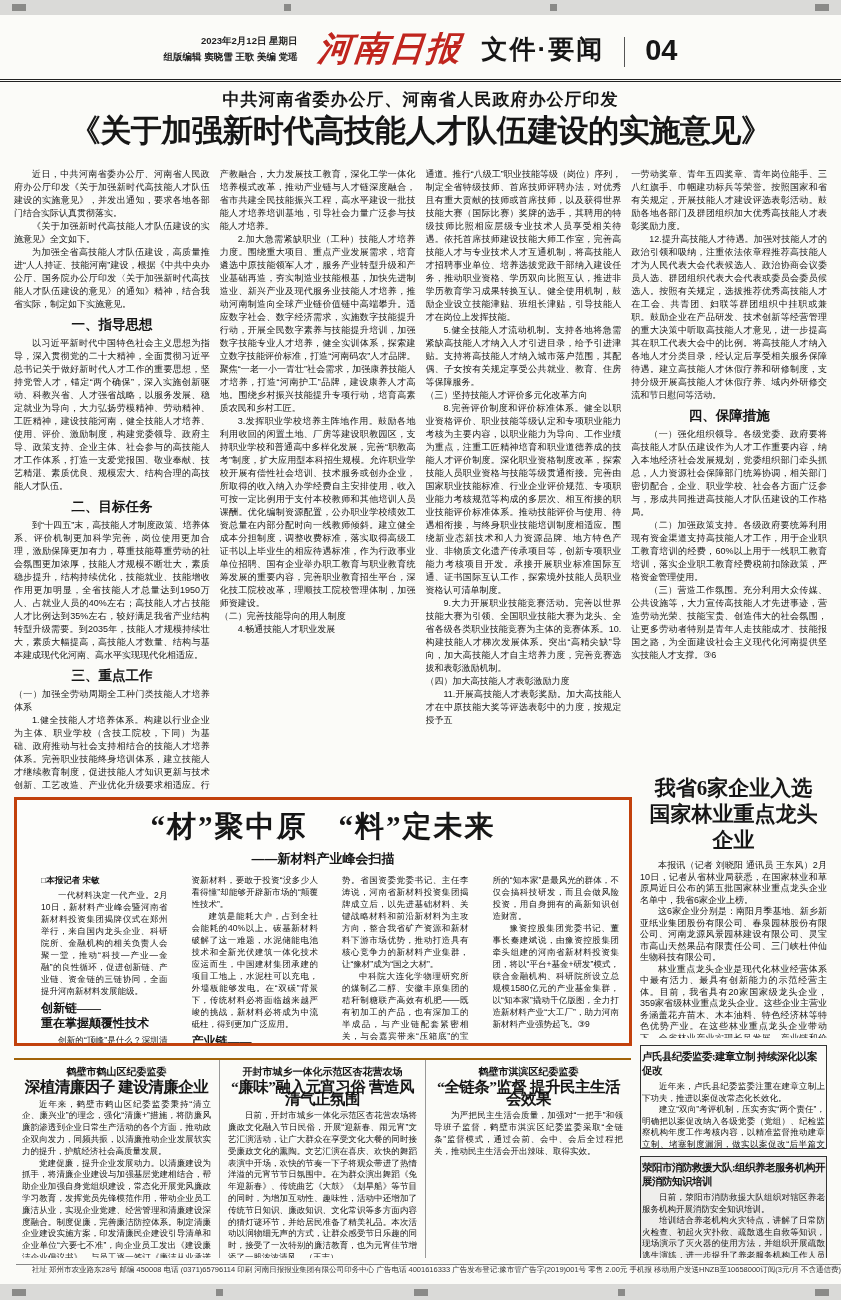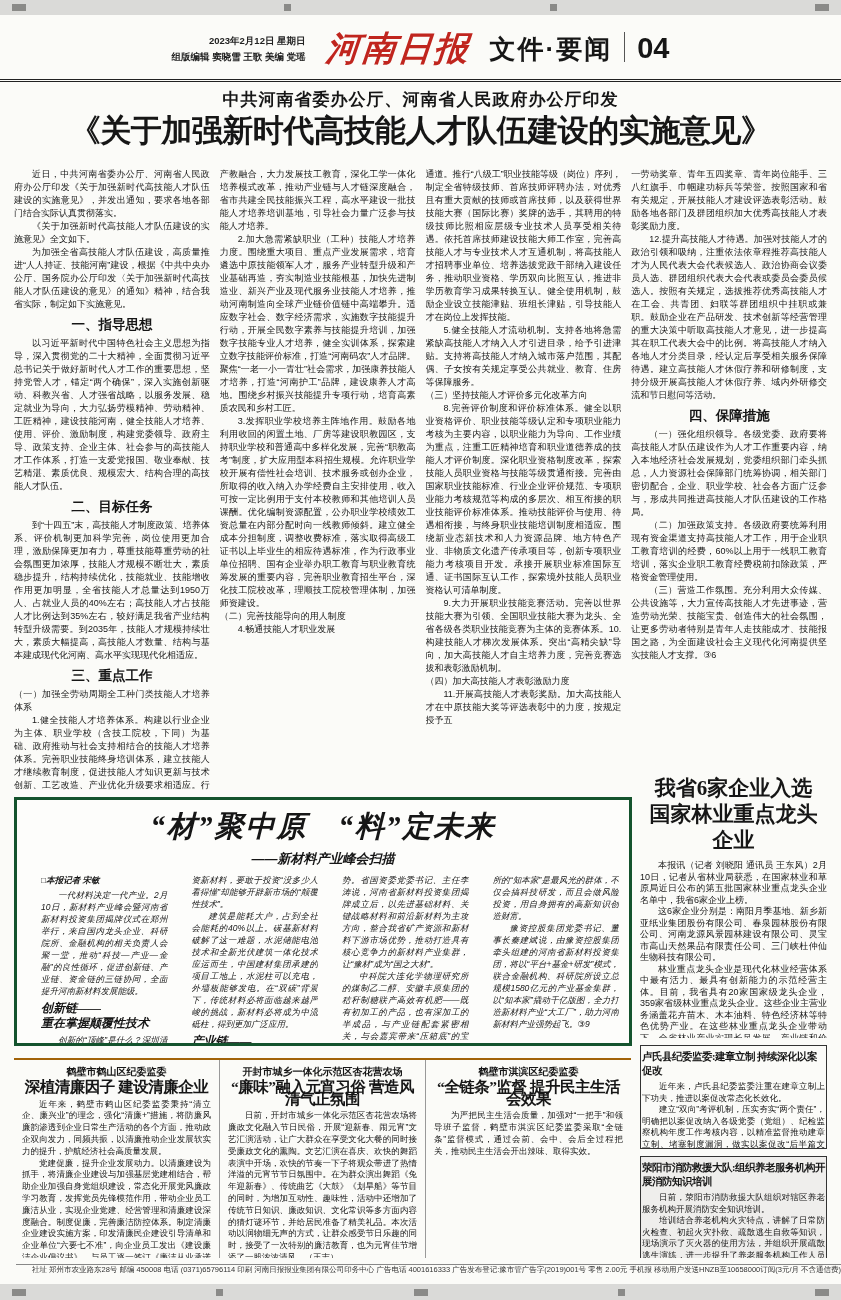--- a/index.html
+++ b/index.html
@@ -14,21 +14,21 @@
   .pmark{width:14px;height:7px;background:#8a8a88;}
   .pmark.sm{width:7px;}
 
   
   .hdr{position:absolute;top:22px;left:0;width:841px;height:54px;display:flex;
        align-items:center;justify-content:center;gap:20px;}
   .hdr-meta{font-size:9.5px;line-height:1.7;font-weight:bold;color:#222;text-align:right;}
   .masthead{font-size:34px;font-weight:bold;font-style:italic;color:#c0251e;
             font-family:"Liberation Serif","DejaVu Serif",serif;transform:skewX(-5deg);
             letter-spacing:2px;white-space:nowrap;}
-  .hdr-right{display:flex;align-items:flex-start;gap:12px;}
+  .hdr-right{display:flex;align-items:flex-end;gap:20px;}
   .sec-title{font-size:26px;font-weight:bold;letter-spacing:2px;}
   .sec-bar{width:1px;height:30px;background:#555;}
   .page-no{font-size:29px;font-weight:bold;}
   .hdr-rule{position:absolute;top:79px;left:0;width:841px;height:3px;
             border-top:1px solid #222;border-bottom:1px solid #222;box-sizing:border-box;}
 
   
   .kicker{position:absolute;top:88px;left:0;width:841px;text-align:center;
           font-size:17px;font-weight:bold;letter-spacing:1px;}
   .headline{position:absolute;top:110px;left:0;width:841px;margin:0;text-align:center;
@@ -39,21 +39,21 @@
   .mcol{flex:1 1 0;font-size:9px;line-height:13px;text-align:justify;overflow:hidden;}
   .mcol p,.fcol p,.bart p,.sbox p,.forestry-body p{margin:0;text-indent:2em;text-align:justify;}
   p.pc{text-indent:0;}
   .bh1{font-size:13.5px;font-weight:bold;text-align:center;margin:7px 0 6px;
        font-family:"Liberation Serif","DejaVu Serif",serif;}
   p.bh2{font-weight:normal;text-indent:0;}
   p.byline{text-indent:0;font-weight:bold;margin-bottom:3px;}
 
   
   .feature{position:absolute;top:797px;left:14px;width:618px;height:249px;box-sizing:border-box;
-           border:3px solid #14532d;background:#fdfdfb;padding:5px 10px;overflow:hidden;font-style:italic;}
+           border:3px solid #c2410c;background:#fdfdfb;padding:5px 10px;overflow:hidden;}
   .f-headline{margin:2px 0 0;text-align:center;font-size:29px;font-weight:bold;
               letter-spacing:2px;font-family:"Liberation Serif","DejaVu Serif",serif;}
   .f-subhead{text-align:center;font-size:13px;font-weight:bold;margin:3px 0 6px;}
   .f-cols{display:flex;gap:10px;height:172px;overflow:hidden;}
   .fcol{flex:1 1 0;font-size:8.5px;line-height:12px;text-align:justify;overflow:hidden;margin-left:14px;}
   .fh{font-size:12px;line-height:15px;font-weight:bold;white-space:pre-line;margin:4px 0 3px;
       font-family:"Liberation Serif","DejaVu Serif",serif;}
 
   
   .right-stack{position:absolute;top:775px;left:640px;width:187px;height:483px;overflow:hidden;}

